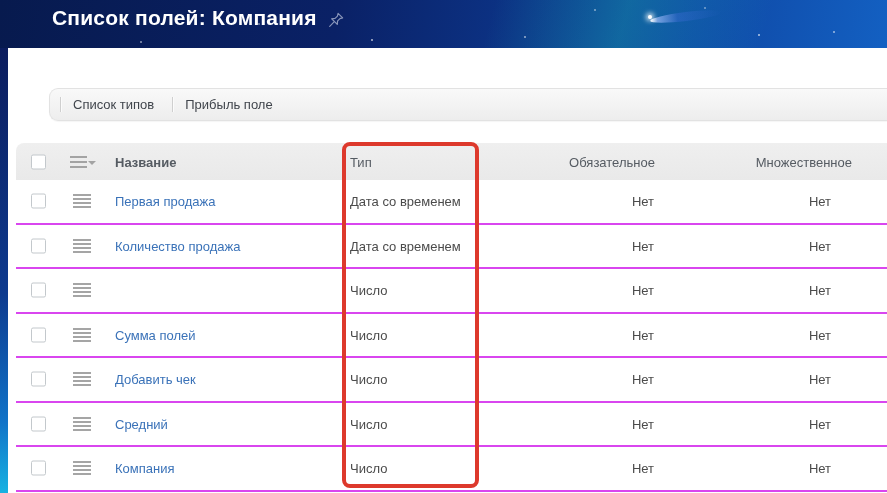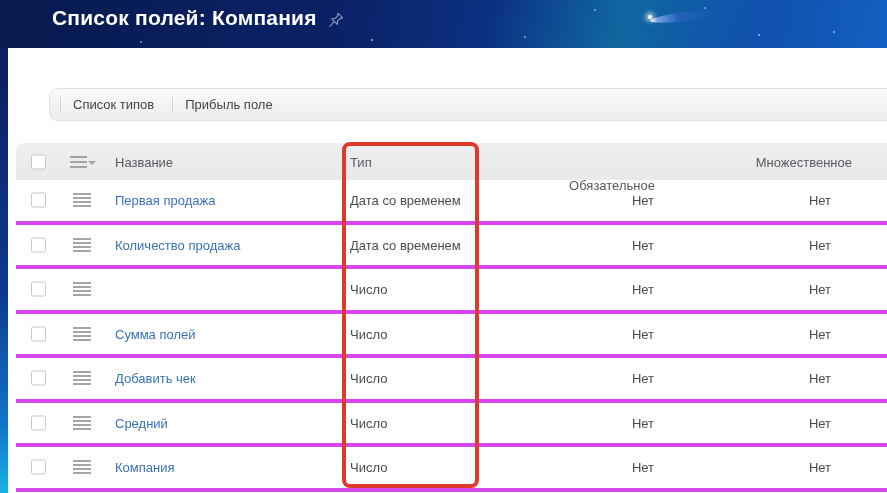--- a/index.html
+++ b/index.html
@@ -66,39 +66,39 @@
   .grid { position:absolute; left:16px; top:143px; right:0; }
   .grid-header {
     position:relative; height:37px;
     background:linear-gradient(#efefef,#e9e9e9);
     border-radius:8px 0 0 0;
   }
   .h-label {
     position:absolute; top:50%; transform:translateY(-50%);
     font-size:13px; color:#555b62;
   }
-  .h-name { left:99px; }
+  .h-name { left:99px;font-weight:bold; }
   .h-type { left:334px; }
-  .h-req  { left:536px; width:120px; text-align:center;margin-top:23px; }
+  .h-req  { left:536px; width:120px; text-align:center; }
   .h-mult { left:706px; width:130px; text-align:right; }
 
   .checkbox {
     position:absolute; left:15px; top:50%; transform:translateY(-50%);
     width:15px; height:15px; background:#fff;
     border:1px solid #c3c8cc; border-radius:2px; cursor:pointer;
   }
   .hdr-menu { position:absolute; left:54px; top:50%; transform:translateY(-50%); width:26px; height:12px; cursor:pointer; }
   .hdr-menu i { display:block; width:17px; height:2px; background:#a3a3a3; margin-bottom:3px; }
   .hdr-menu .caret {
     position:absolute; right:0; top:5px; width:0; height:0;
     border-left:4px solid transparent; border-right:4px solid transparent;
     border-top:4px solid #a3a3a3;
   }
 
-  .row { position:relative; height:44.5px; border-bottom:4px solid #d946ef; }
+  .row { position:relative; height:44.5px; border-bottom:2px solid #d946ef; }
   .drag {
     position:absolute; left:57px; top:50%; transform:translateY(-50%);
     width:18px; cursor:grab;
   }
   .drag i { display:block; width:18px; height:2px; background:#a5a5a5; margin:0 0 2px 0; }
   .drag i:last-child { margin-bottom:0; }
   .cell { position:absolute; top:50%; transform:translateY(-50%); font-size:13px; color:#4b4b4b; }
   .cell.name { left:99px; color:var(--link-blue); text-decoration:none; cursor:pointer; }
   .cell.type { left:334px; }
   .cell.req  { left:597px; width:60px; text-align:center; }

